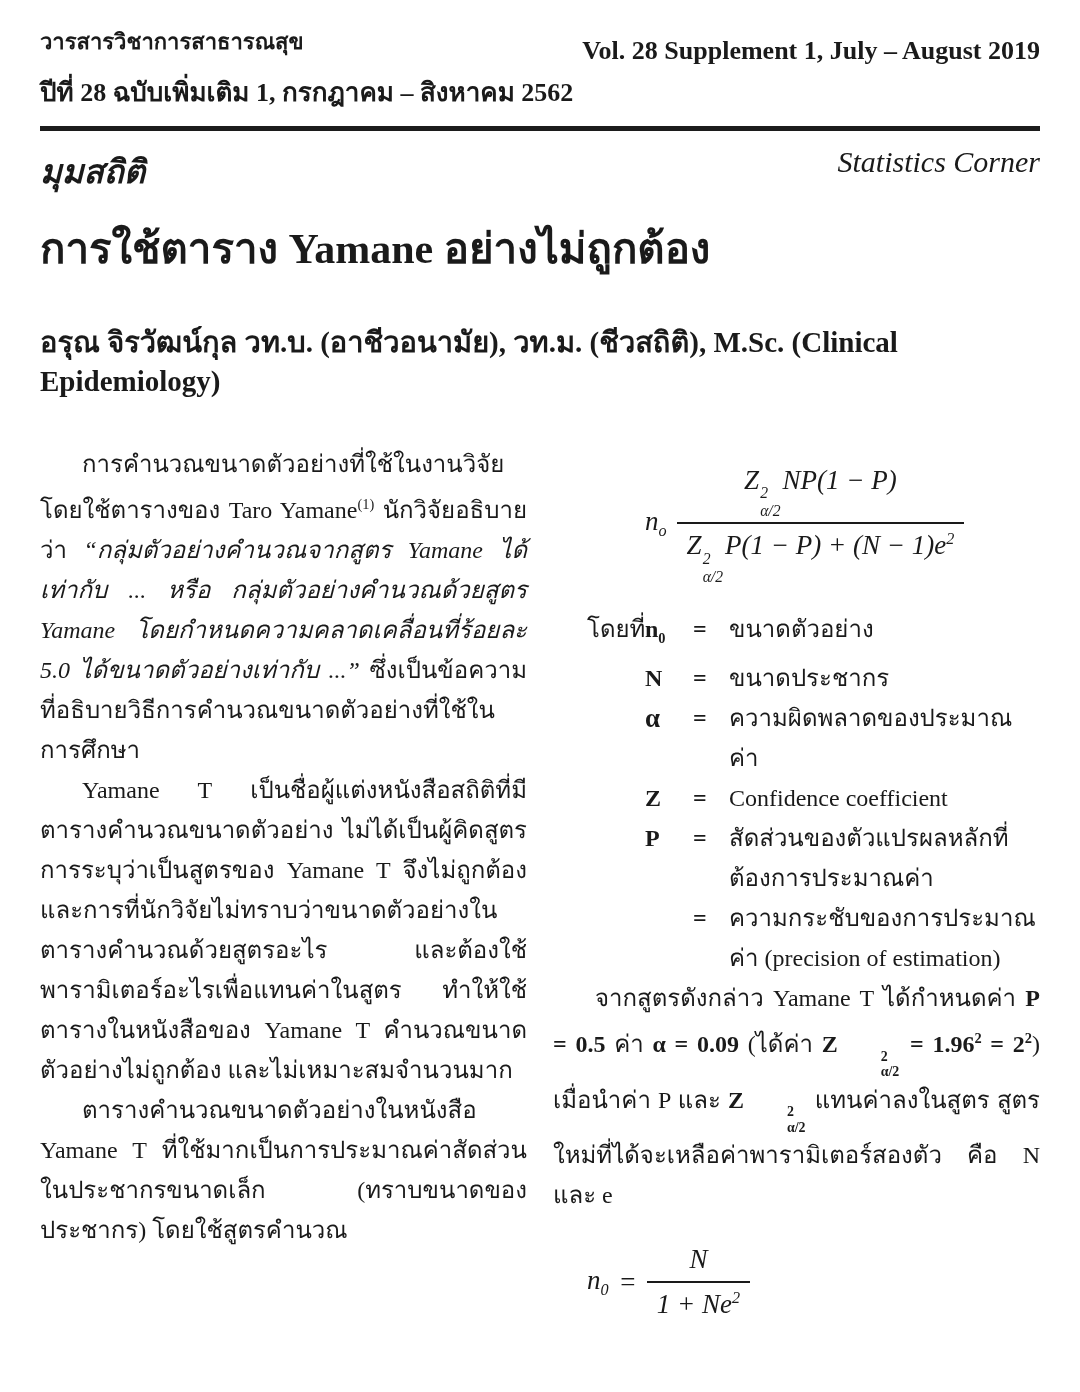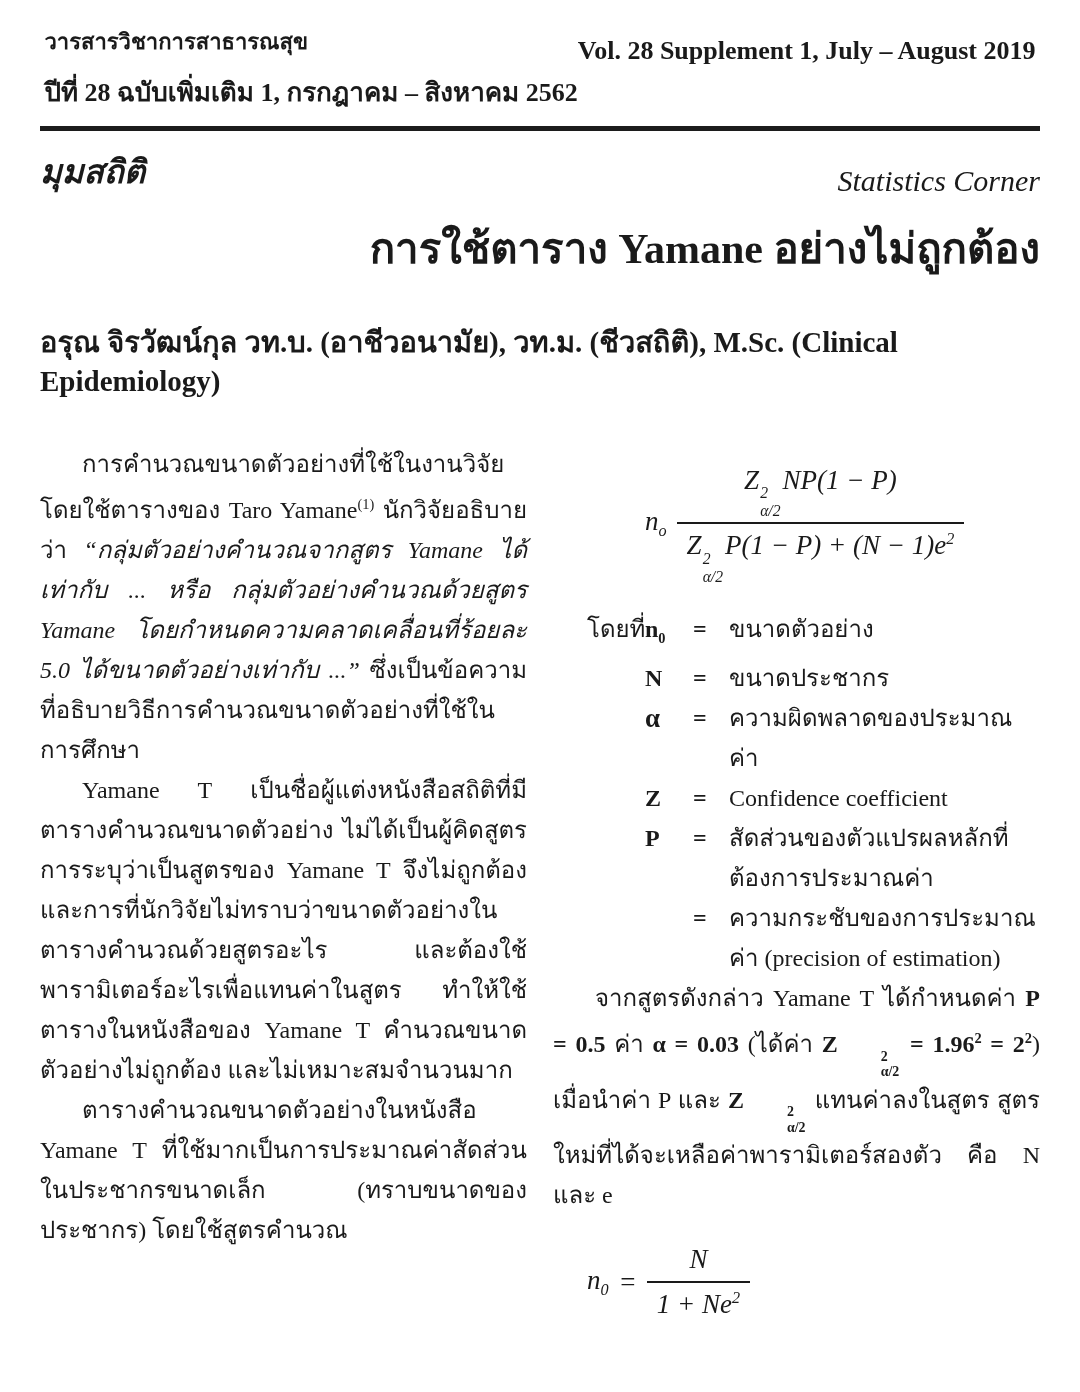--- a/index.html
+++ b/index.html
@@ -8,33 +8,33 @@
     width: 1080px;
     height: 1392px;
     background: #ffffff;
     color: #1a1a1a;
     font-family: "Liberation Serif", "DejaVu Serif", serif;
     overflow: hidden;
   }
   .page { padding: 24px 40px 0 40px; }
 
   
-  .header { display: flex; justify-content: center; align-items: flex-start; }
+  .header { display: flex; justify-content: space-between; align-items: flex-start; }
   .h-block .l1 { font-size: 22px; font-weight: bold; }
   .h-block .l2 { font-size: 26px; font-weight: bold; margin-top: 12px; }
   .h-right { text-align: right; }
   .rule { border-bottom: 5px solid #1c1c1c; margin-top: 14px; }
 
   
-  .section-row { display: flex; justify-content: space-between; align-items: flex-end; margin-top: 14px; }
+  .section-row { display: flex; justify-content: space-between; align-items: flex-start; margin-top: 14px; }
   .section-th { font-size: 33px; font-weight: bold; font-style: italic; }
   .section-en { font-size: 30px; font-weight: normal; font-style: italic; }
 
   
-  .title { text-align: right; font-weight: bold; font-size: 42px; line-height: 1.68; margin-top: 16px; }
+  .title { text-align: left; font-weight: bold; font-size: 42px; line-height: 1.68; margin-top: 16px; }
   .author { font-size: 29px; font-weight: bold; margin-top: 34px; }
 
   
   .columns { display: flex; gap: 26px; margin-top: 46px; }
   .col { flex: 1 1 0; font-size: 24px; line-height: 40px; text-align: justify; }
   .col p { margin: 0; text-indent: 42px; }
   .em-th { font-style: italic; }
   sup.cite { font-size: 0.6em; }
   .mathb { font-weight: bold; font-style: normal; }
 
@@ -140,21 +140,21 @@
         <span class="cell sym">P</span>
         <span class="cell eq">=</span>
         <span class="cell desc">สัดส่วนของตัวแปรผลหลักที่ต้องการประมาณค่า</span>
 
         <span class="cell"></span>
         <span class="cell sym"></span>
         <span class="cell eq">=</span>
         <span class="cell desc">ความกระชับของการประมาณค่า (precision of estimation)</span>
       </div>
 
-      <p><span>จากสูตรดังกล่าว Yamane T ได้กำหนดค่า </span><span class="mathb">P = 0.5</span><span> ค่า </span><span class="mathb">α = 0.03</span><span> (ได้ค่า </span><span class="mathb"><span>Z</span><span class="supsub">
+      <p><span>จากสูตรดังกล่าว Yamane T ได้กำหนดค่า </span><span class="mathb">P = 0.5</span><span> ค่า </span><span class="mathb">α = 0.09</span><span> (ได้ค่า </span><span class="mathb"><span>Z</span><span class="supsub">
               <span class="ss-sup">2</span>
               <span class="ss-sub">α/2</span>
             </span></span><span class="mathb"> = 1.96</span><sup class="cite mathb">2</sup><span class="mathb"> = 2</span><sup class="cite mathb">2</sup><span>) เมื่อนำค่า P และ </span><span class="mathb"><span>Z</span><span class="supsub">
               <span class="ss-sup">2</span>
               <span class="ss-sub">α/2</span>
             </span></span><span> แทนค่าลงในสูตร สูตรใหม่ที่ได้จะเหลือค่าพารามิเตอร์สองตัว คือ N และ e</span></p>
 
       <div class="formula f2">
         <span class="flhs"><span>n</span><sub>0</sub></span>
         <span class="feq">=</span>

